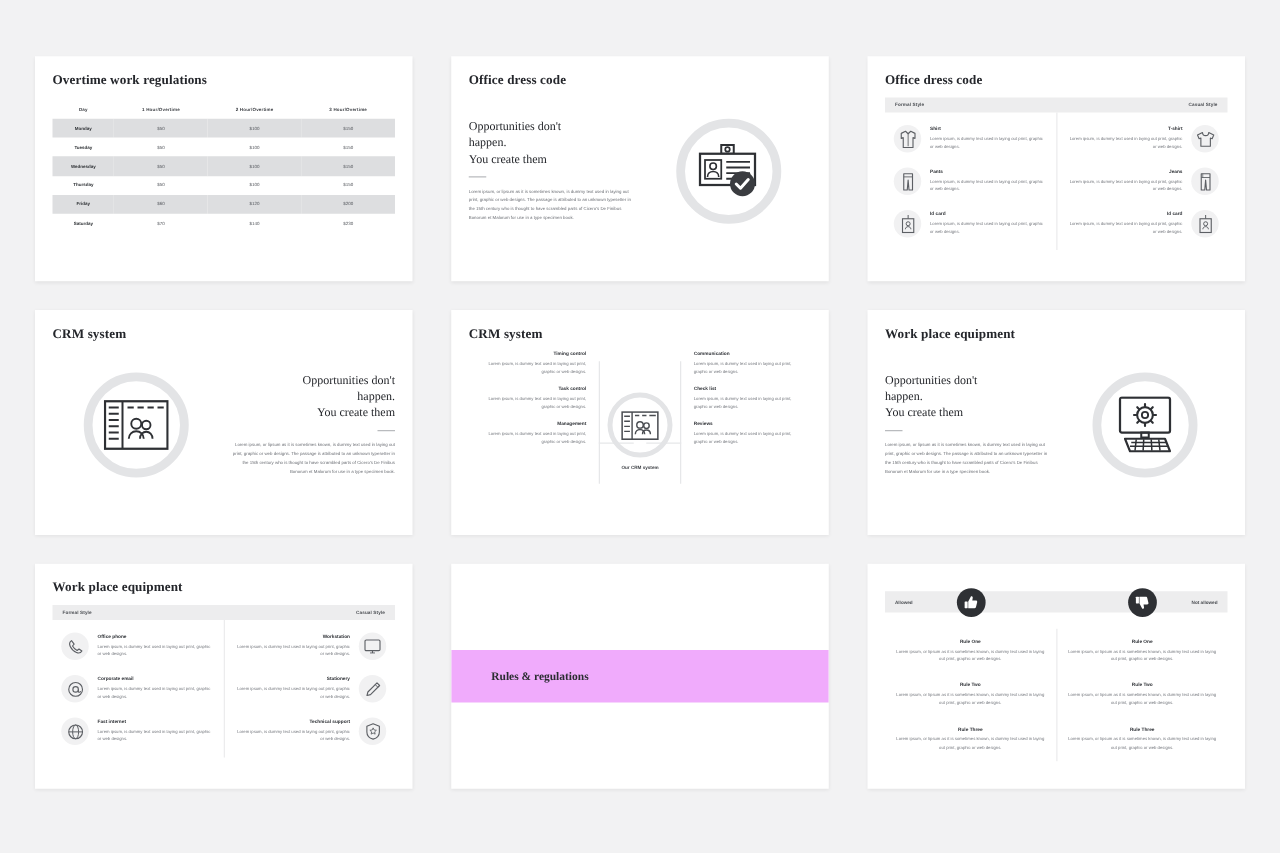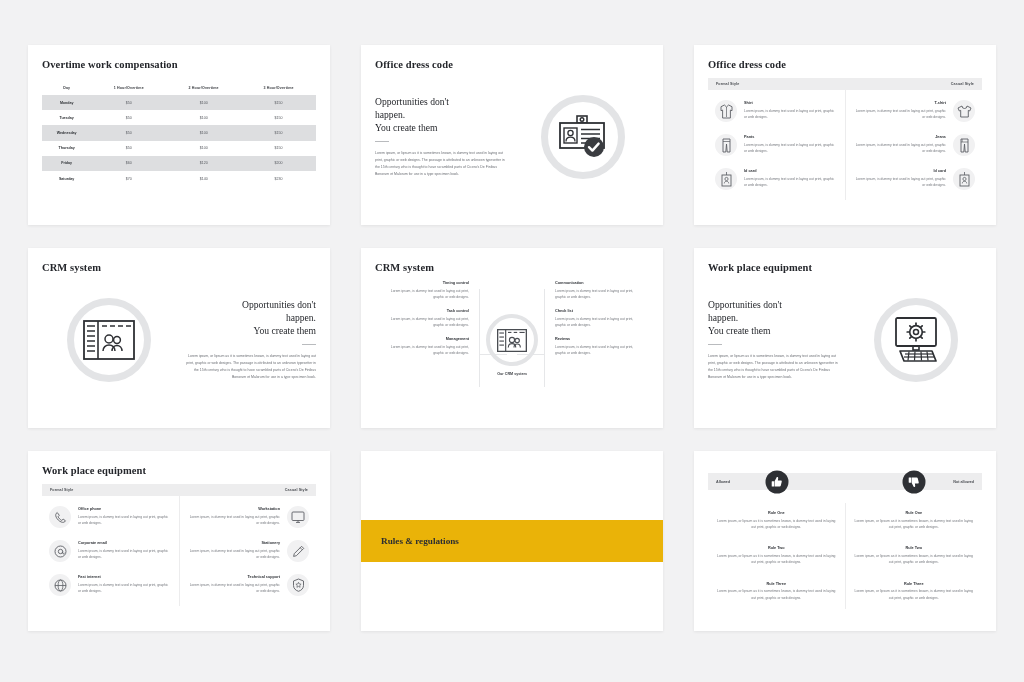--- a/index.html
+++ b/index.html
@@ -102,21 +102,21 @@
   }
   .dg-center-label { font-size: 3.7px; font-weight: bold; color: #3c3f44; margin-top: 6px; }
   .rail { position: absolute; width: 1px; background: #e6e7e9; top: 12px; bottom: 26px; }
   .rail.l { left: 104px; } .rail.r { right: 104px; }
   .branch { position: absolute; height: 1px; background: #e6e7e9; }
 
   
   .divider-slide { display: flex; align-items: center; }
   .divider-band {
     position: absolute; left: 0; right: 0; height: 42px;
-    background: #eab308; display: flex; align-items: center; padding-left: 20px;
+    background: #f0abfc; display: flex; align-items: center; padding-left: 32px;
   }
   .divider-band span {
     font-family: "Liberation Serif", serif; font-weight: bold;
     font-size: 9.2px; color: #2b2d32;
   }
 
   
   .rules-band {
     position: relative; background: #ededee; height: 17px; margin-top: 8px;
     display: flex; align-items: center; justify-content: space-between; padding: 0 8px;
@@ -135,21 +135,21 @@
   .rule-b { font-size: 3.4px; line-height: 1.85; color: #75787e; text-align: center; }
   svg { display: block; }
 </style>
 </head>
 <body>
 
 <div class="deck">
 
   <div class="slide">
     <div class="slide-pad">
-      <div class="s-title">Overtime work compensation</div>
+      <div class="s-title">Overtime work regulations</div>
       <table class="ot-table">
         <thead>
           <tr>
             <th>Day</th>
             <th>1 Hour/Overtime</th>
             <th>2 Hour/Overtime</th>
             <th>3 Hour/Overtime</th>
           </tr>
         </thead>
         <tbody>

